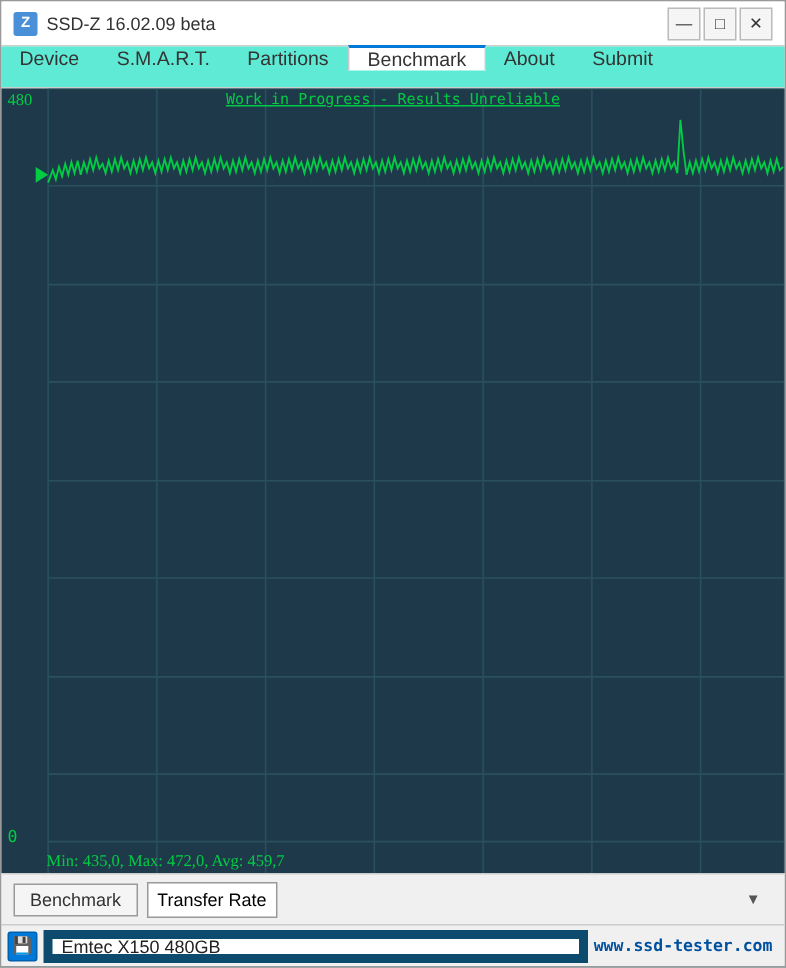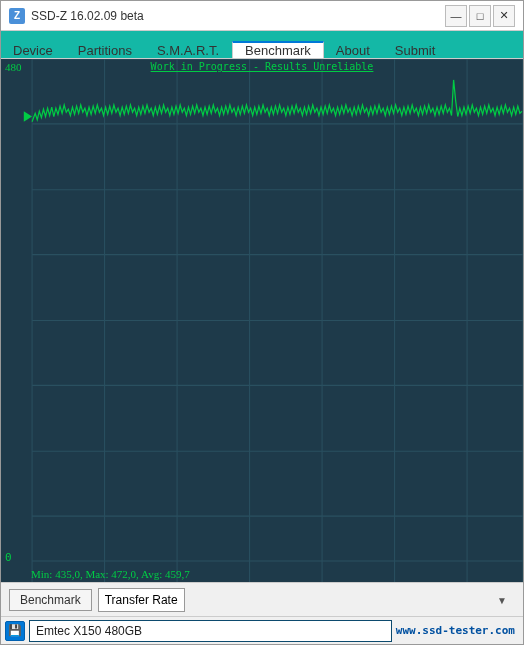--- a/index.html
+++ b/index.html
@@ -63,24 +63,24 @@
       display: flex;
       align-items: center;
       justify-content: center;
       font-size: 11px;
       color: #333;
     }
 
     
     .menu-bar {
       height: 28px;
-      background: #14b8a6;
+      background: #5eead4;
       border-bottom: 1px solid #ccc;
       display: flex;
-      align-items: flex-end;
+      align-items: flex-start;
     }
     .menu-item {
       padding: 0 12px;
       display: flex;
       align-items: center;
       cursor: pointer;
       font-size: 13px;
       color: #333;
       border-right: 1px solid transparent;
     }
@@ -211,21 +211,21 @@
       border: 1px solid #0060b0;
       display: flex;
       align-items: center;
       justify-content: center;
       font-size: 11px;
       color: white;
       border-radius: 2px;
     }
     .status-device {
       flex: 1;
-      border: 1px solid #0c4a6e;
+      border: 6px solid #0c4a6e;
       background: white;
       height: 22px;
       display: flex;
       align-items: center;
       padding: 0 6px;
       font-size: 12px;
       color: #222;
     }
     .status-website {
       color: #0050a0;
@@ -250,24 +250,24 @@
       <button class="tb-btn">□</button>
       <button class="tb-btn close">✕</button>
     </div>
   </div>
 
   <div class="menu-bar">
     <div class="menu-item">
       <span>Device</span>
     </div>
     <div class="menu-item">
+      <span>S.M.A.R.T.</span>
+    </div>
+    <div class="menu-item">
       <span>Partitions</span>
-    </div>
-    <div class="menu-item">
-      <span>S.M.A.R.T.</span>
     </div>
     <div class="menu-item active">
       <span>Benchmark</span>
     </div>
     <div class="menu-item">
       <span>About</span>
     </div>
     <div class="menu-item">
       <span>Submit</span>
     </div>

